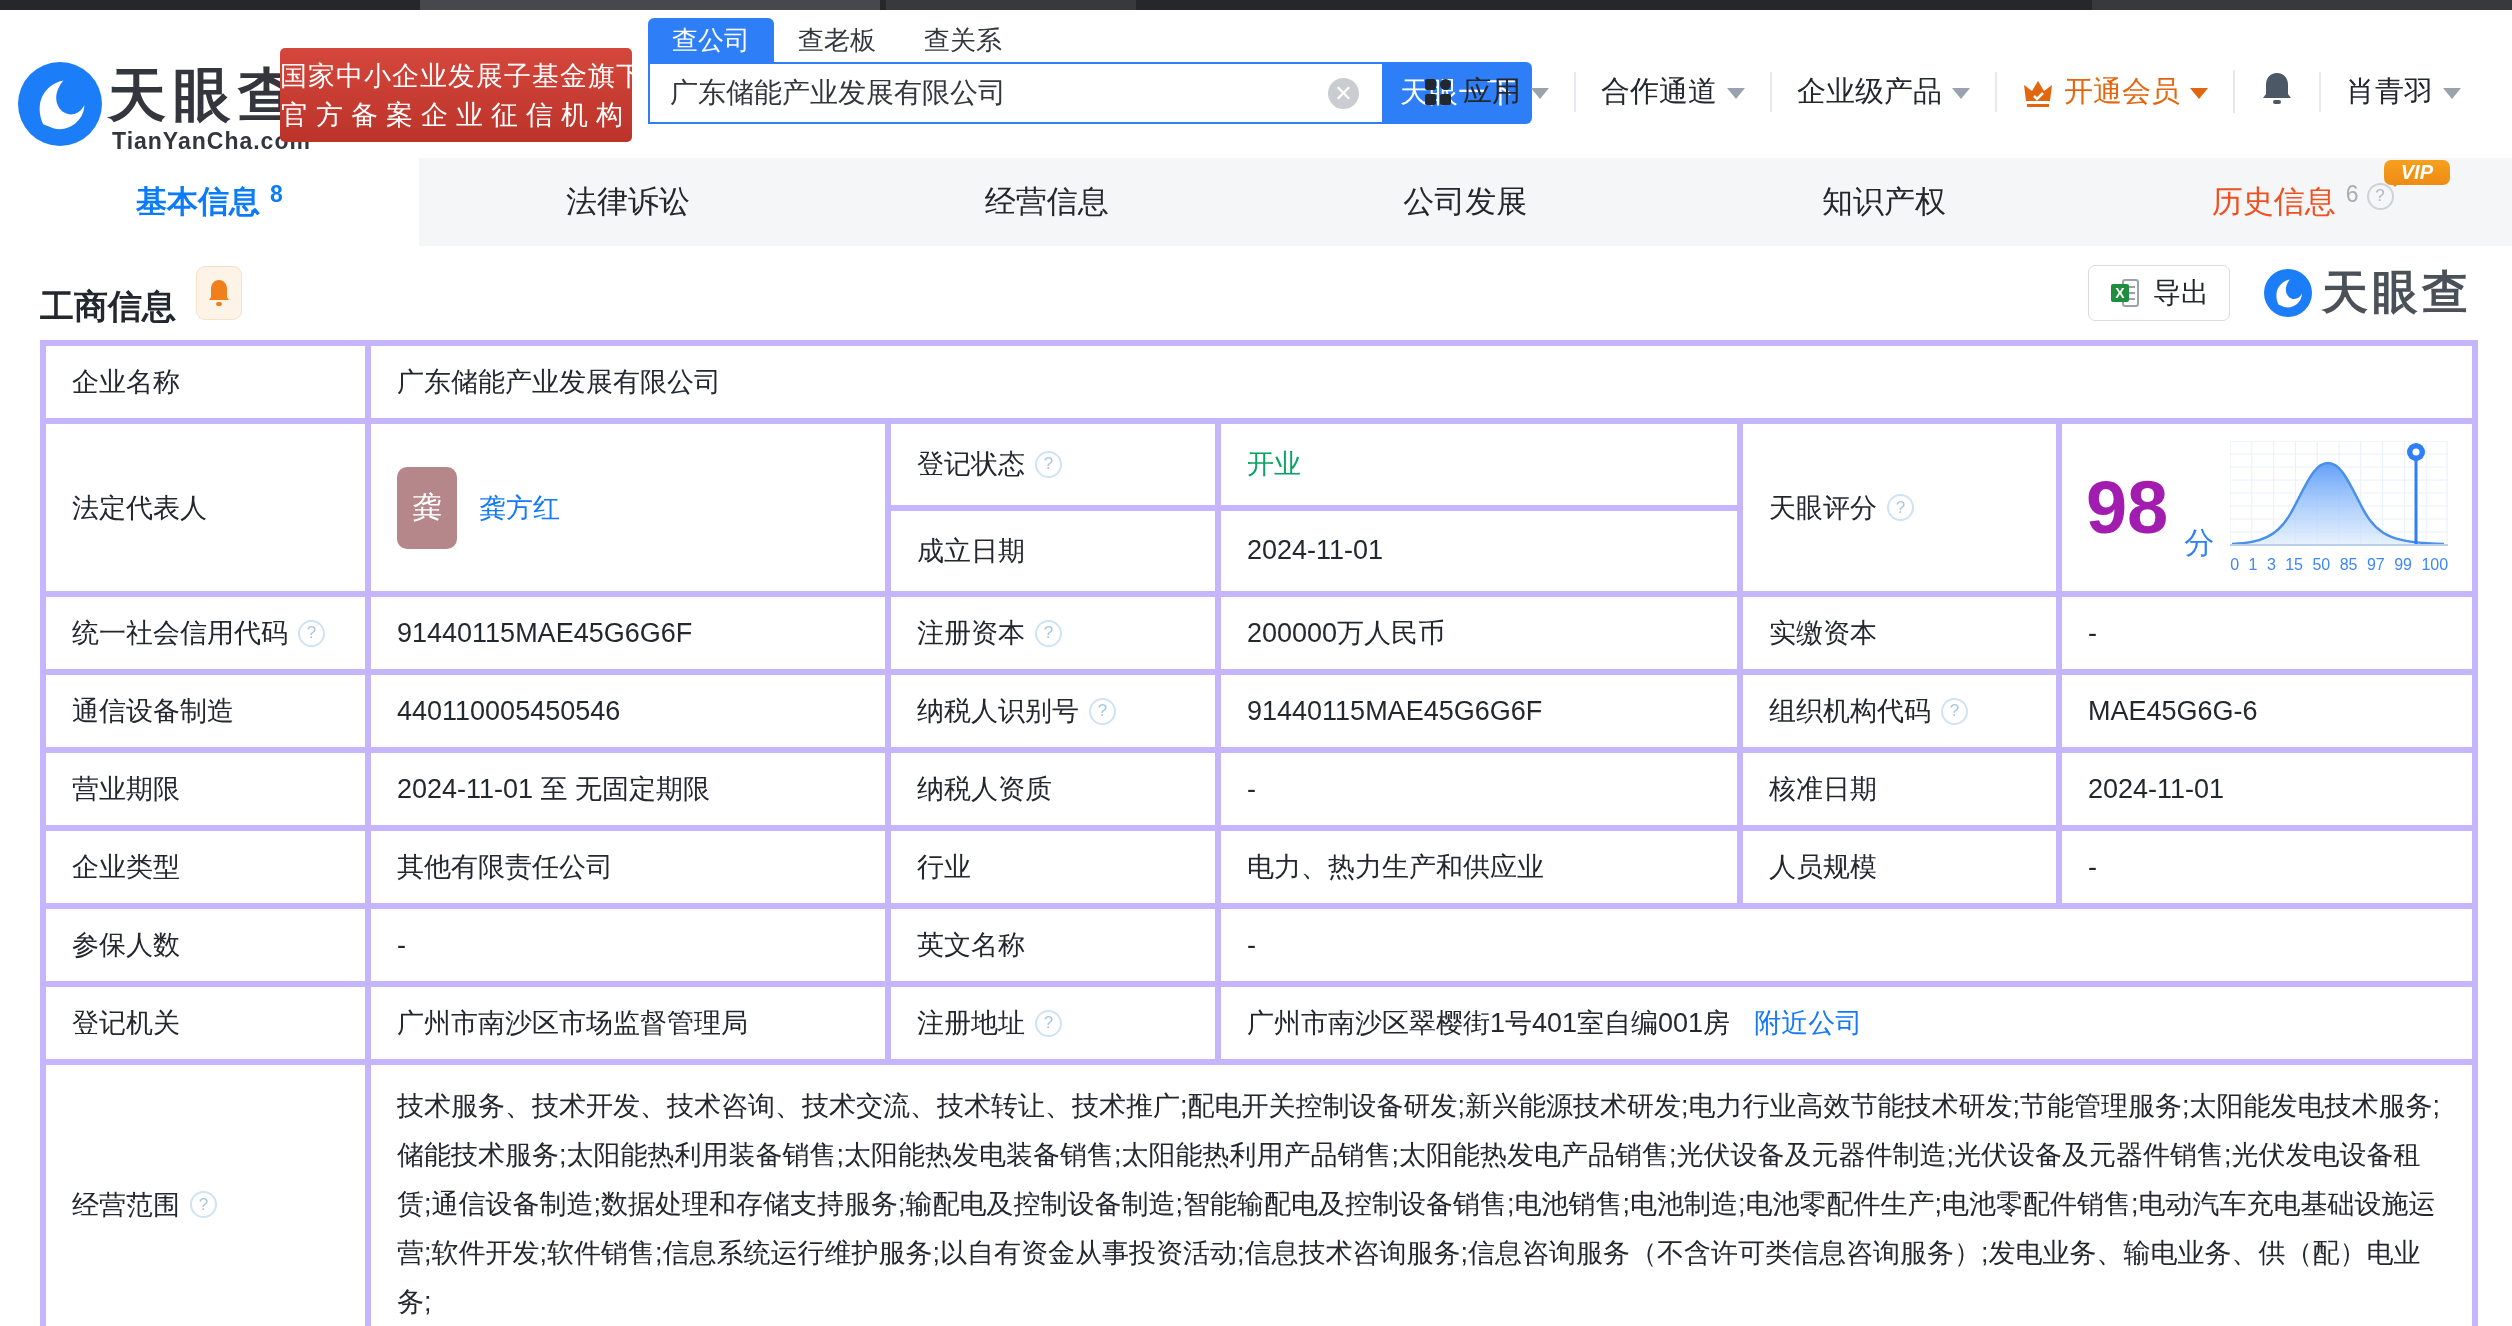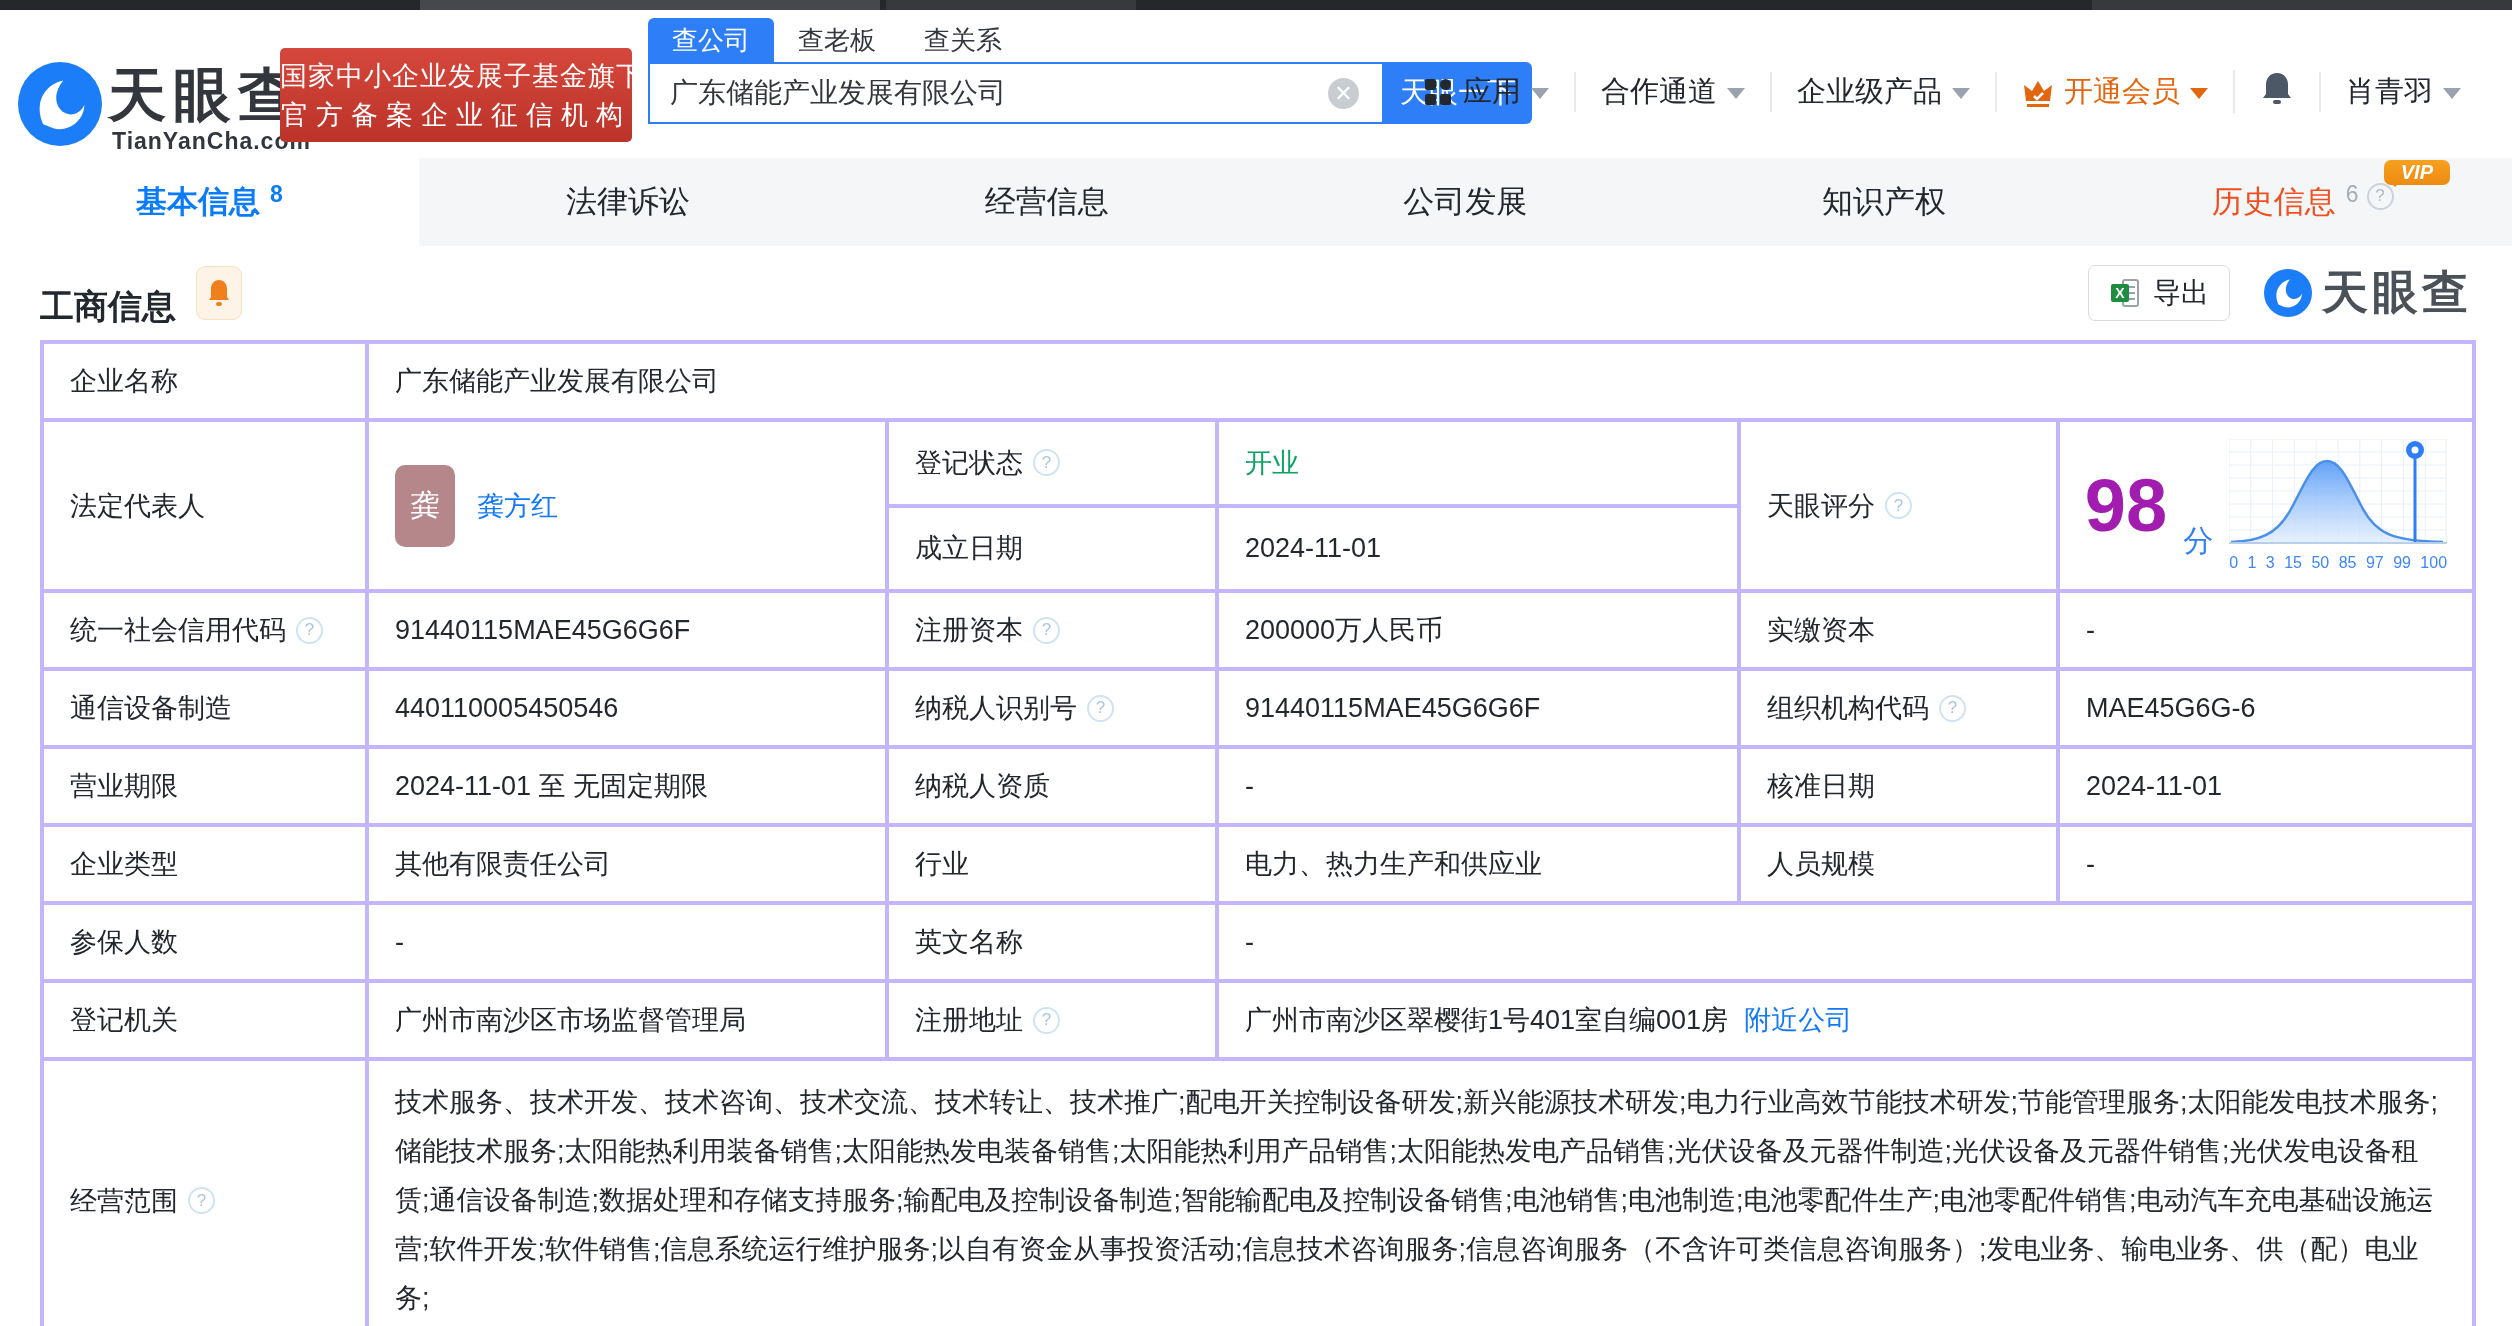--- a/index.html
+++ b/index.html
@@ -68,39 +68,39 @@
                border-radius:9px; display:flex; align-items:center; justify-content:center; cursor:pointer; }
   .export-btn { margin-left:auto; display:flex; align-items:center; height:56px; padding:0 20px;
                 border:1px solid #d8dce1; border-radius:7px; background:#fff; font-size:28px;
                 color:#23272e; cursor:pointer; font-family:inherit; }
   .export-btn svg { margin-right:12px; }
   .watermark { display:flex; align-items:center; margin-left:34px; }
   .watermark .wmtext { font-size:46px; font-weight:700; color:#4b5158; letter-spacing:4px; margin-left:10px; }
 
   
   table.biz { width:2432px; border-collapse:collapse; table-layout:fixed; font-size:27px; }
-  table.biz td { border:4px solid #c4b5fd; padding:17px 26px; height:78px; background:#fff; vertical-align:middle; }
+  table.biz td { border:6px solid #c4b5fd; padding:17px 26px; height:78px; background:#fff; vertical-align:middle; }
   td.lbl { background:#f3f9fd; }
   .lblwrap { display:flex; align-items:center; gap:10px; }
   .help { width:27px; height:27px; min-width:27px; border-radius:50%; border:2px solid #cfe3f3;
           color:#a9c6de; font-size:17px; display:inline-flex; align-items:center; justify-content:center;
           cursor:pointer; }
   .r1 td { height:77px; }
   .rep { display:flex; align-items:center; gap:22px; }
   .avatar { width:60px; height:82px; background:#b5878b; border-radius:10px; color:#fff; font-size:30px;
             display:flex; align-items:center; justify-content:center; }
   a.lnk, .lnk { color:#1479f7; text-decoration:none; cursor:pointer; }
   .green { color:#0da263; }
   .score-cell { display:flex; align-items:center; justify-content:center; gap:16px; }
   .score-num { font-size:74px; font-weight:700; color:#a21caf; line-height:1; }
   .score-unit { font-size:30px; color:#2e7ff7; align-self:flex-end; margin-bottom:10px; }
   .chartbox { width:218px; }
   .ticks { display:flex; justify-content:space-between; font-size:16px; color:#3f87f5; margin-top:2px; }
   td.scope-val { padding:26px; line-height:49px; word-break:break-all; }
-  .addr-wrap { display:flex; gap:16px; align-items:center; }
+  .addr-wrap { display:flex; gap:24px; align-items:center; }
 </style>
 </head>
 <body>
 
 <div class="topstrip">
   <div class="seg1"></div>
   <div class="seg2"></div>
   <div class="seg3"></div>
 </div>
 

